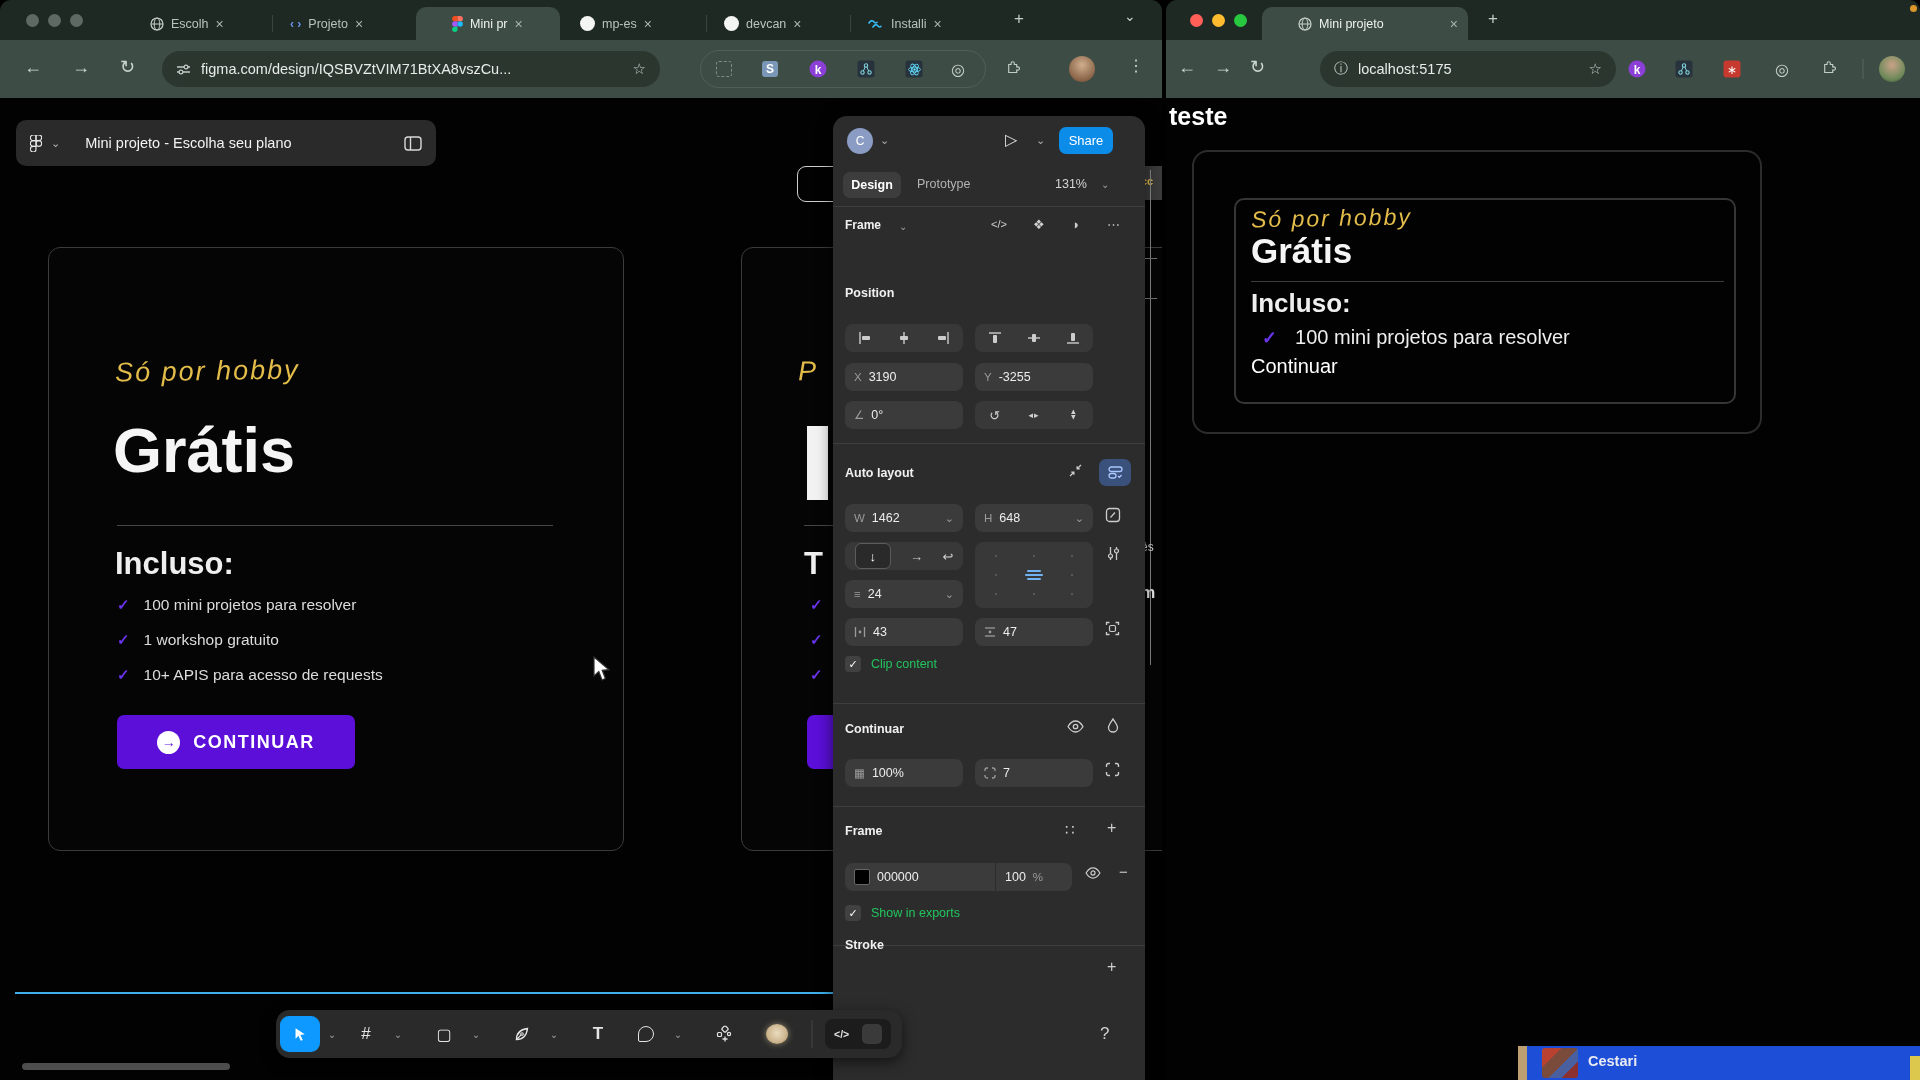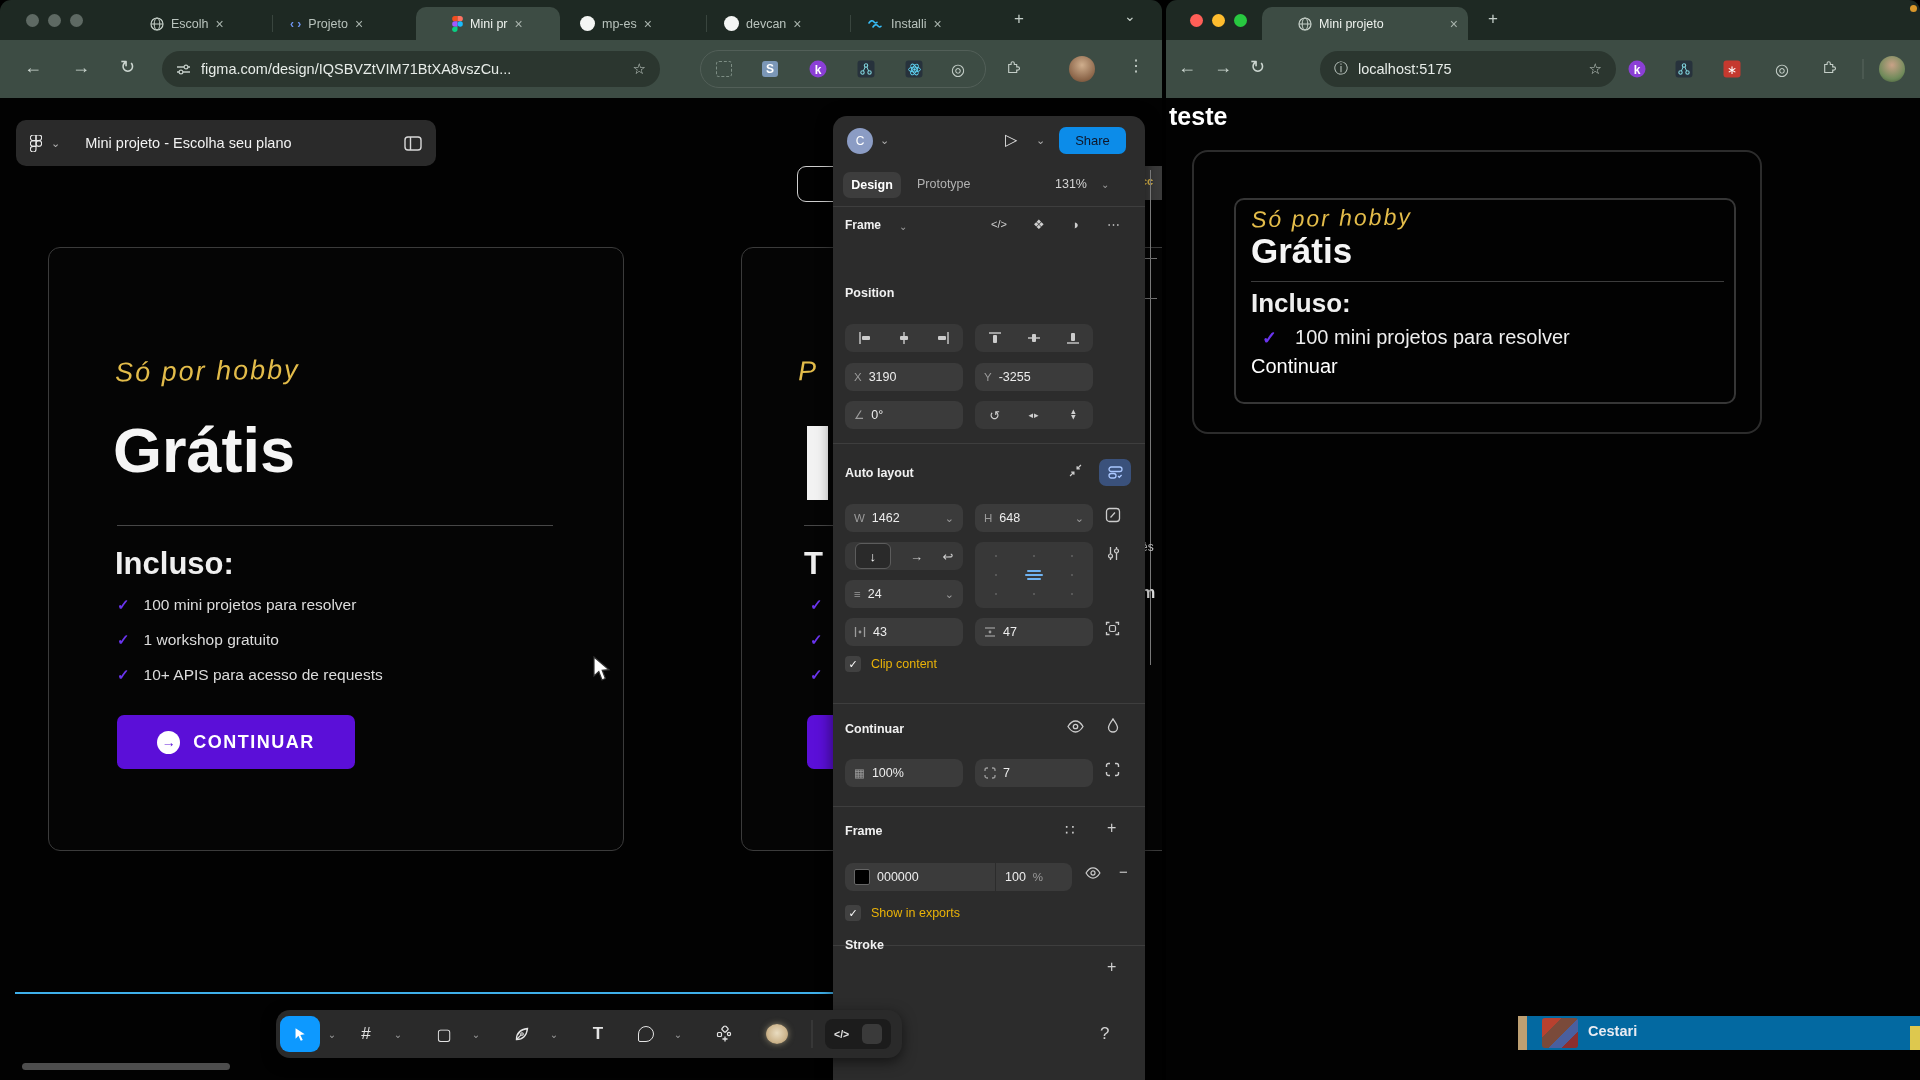--- a/index.html
+++ b/index.html
@@ -26,21 +26,21 @@
   .eyebrow{color:#e3bc4a;font-style:italic;letter-spacing:2px;transform:rotate(-1deg);}
   .fld{position:absolute;height:28px;background:#3b3b3b;border-radius:8px;display:flex;align-items:center;gap:7px;padding:0 9px;box-sizing:border-box;font-size:12.5px;color:#ededed;}
   .fld .lab{color:#9b9b9b;font-size:11.5px;}
   .fld .chevr{margin-left:auto;color:#9b9b9b;font-size:11px;}
   .grp{position:absolute;height:28px;background:#383838;border-radius:8px;display:flex;align-items:center;justify-content:space-around;}
   .ibtn{display:flex;align-items:center;justify-content:center;color:#cfcfcf;}
   .plab{position:absolute;font-size:12.5px;font-weight:bold;color:#f1f1f1;}
   .pdiv{position:absolute;left:0;right:0;height:1px;background:#3e3e3e;}
   .pic{position:absolute;color:#cfcfcf;font-size:13px;line-height:1;}
   .chk{width:16px;height:16px;background:#414141;border-radius:4px;color:#fff;font-size:11px;display:flex;align-items:center;justify-content:center;}
-  .chklab{font-size:12.5px;color:#eab308;}
+  .chklab{font-size:12.5px;color:#22c55e;}
   .dot{position:absolute;width:2px;height:2px;background:#636363;border-radius:50%;}
   .bluebar{position:absolute;height:2px;background:#6fb3f2;border-radius:1px;}
   .panel{position:absolute;left:833px;top:18px;width:312px;height:964px;background:#2c2c2c;border-radius:14px 14px 0 0;box-shadow:0 2px 16px rgba(0,0,0,.6);}
   .btool{position:absolute;left:276px;top:912px;width:626px;height:48px;background:#2a2a2a;border-radius:14px;box-shadow:0 4px 14px rgba(0,0,0,.55);}
   .bt{position:absolute;top:24px;transform:translate(-50%,-50%);color:#e4e4e4;}
   svg{display:block;}
 </style>
 </head>
 <body>
 
@@ -237,21 +237,21 @@
       <div class="abs" style="left:1144px;top:200px;width:13px;height:1px;background:#777"></div>
       <div class="abs" style="left:1141px;top:442px;color:#ddd;font-size:12px">ês</div>
       <div class="abs" style="left:1141px;top:486px;color:#eee;font-size:16px;font-weight:bold">m</div>
 
       <div class="panel">
 
         <span class="abs" style="left:14px;top:12px;width:26px;height:26px;border-radius:50%;background:#8b9cc4;color:#fff;font-size:12px;display:flex;align-items:center;justify-content:center">C</span>
         <span class="abs" style="left:47px;top:18px;color:#b0b0b0;font-size:11px">⌄</span>
         <span class="abs" style="left:172px;top:14px;color:#e0e0e0;font-size:16px">▷</span>
         <span class="abs" style="left:203px;top:18px;color:#b0b0b0;font-size:11px">⌄</span>
-        <span class="abs" style="left:226px;top:11px;width:67px;height:27px;background:#0c8ce9;border-radius:7px;color:#0f172a;font-size:13px;display:flex;align-items:center;justify-content:center">Share</span>
+        <span class="abs" style="left:226px;top:11px;width:54px;height:27px;background:#0c8ce9;border-radius:7px;color:#ffffff;font-size:13px;display:flex;align-items:center;justify-content:center">Share</span>
 
         <span class="abs" style="left:10px;top:56px;width:58px;height:26px;background:#3d3d3d;border-radius:7px;color:#fff;font-size:12.5px;font-weight:bold;display:flex;align-items:center;justify-content:center">Design</span>
         <span class="abs" style="left:84px;top:61px;color:#b3b3b3;font-size:12.5px">Prototype</span>
         <span class="abs" style="left:222px;top:61px;color:#d5d5d5;font-size:12.5px">131%</span>
         <span class="abs" style="left:268px;top:63px;color:#9e9e9e;font-size:10px">⌄</span>
         <div class="pdiv" style="top:90px"></div>
 
         <span class="plab" style="left:12px;top:102px;font-size:12px">Frame</span>
         <span class="abs" style="left:66px;top:105px;color:#9e9e9e;font-size:10px">⌄</span>
         <span class="pic" style="left:158px;top:103px;font-size:11px">&lt;/&gt;</span>
@@ -597,21 +597,21 @@
           <div class="abs" style="left:15px;top:88px;font-size:26px;font-weight:bold;color:#efefef">Incluso:</div>
           <div class="abs" style="left:26px;top:126px;display:flex;gap:18px;align-items:center">
             <span style="color:#6a34ee;font-size:18px;font-weight:bold">✓</span>
             <span style="color:#eee;font-size:20px">100 mini projetos para resolver</span>
           </div>
           <div class="abs" style="left:15px;top:155px;font-size:20px;color:#fff">Continuar</div>
         </div>
       </div>
     </div>
 
-    <div class="abs" style="left:352px;top:1016px;width:402px;height:34px;background:#0369a1;overflow:hidden">
+    <div class="abs" style="left:352px;top:1046px;width:402px;height:34px;background:#1d4ed8;overflow:hidden">
       <span class="abs" style="left:0;top:0;width:9px;height:34px;background:#bd9f72"></span>
       <span class="abs" style="left:24px;top:2px;width:36px;height:30px;border-radius:3px;background:linear-gradient(135deg,#b8412f 0 30%,#7a4a3a 30% 55%,#4a5f9e 55% 75%,#8c2f2f 75%)"></span>
       <span class="abs" style="left:70px;top:7px;color:#e9ebf2;font-size:14.5px;font-weight:bold">Cestari</span>
       <span class="abs" style="right:0;bottom:0;width:10px;height:24px;background:#ddc84e"></span>
     </div>
   </div>
 
 </div>
 
 </body></html>

